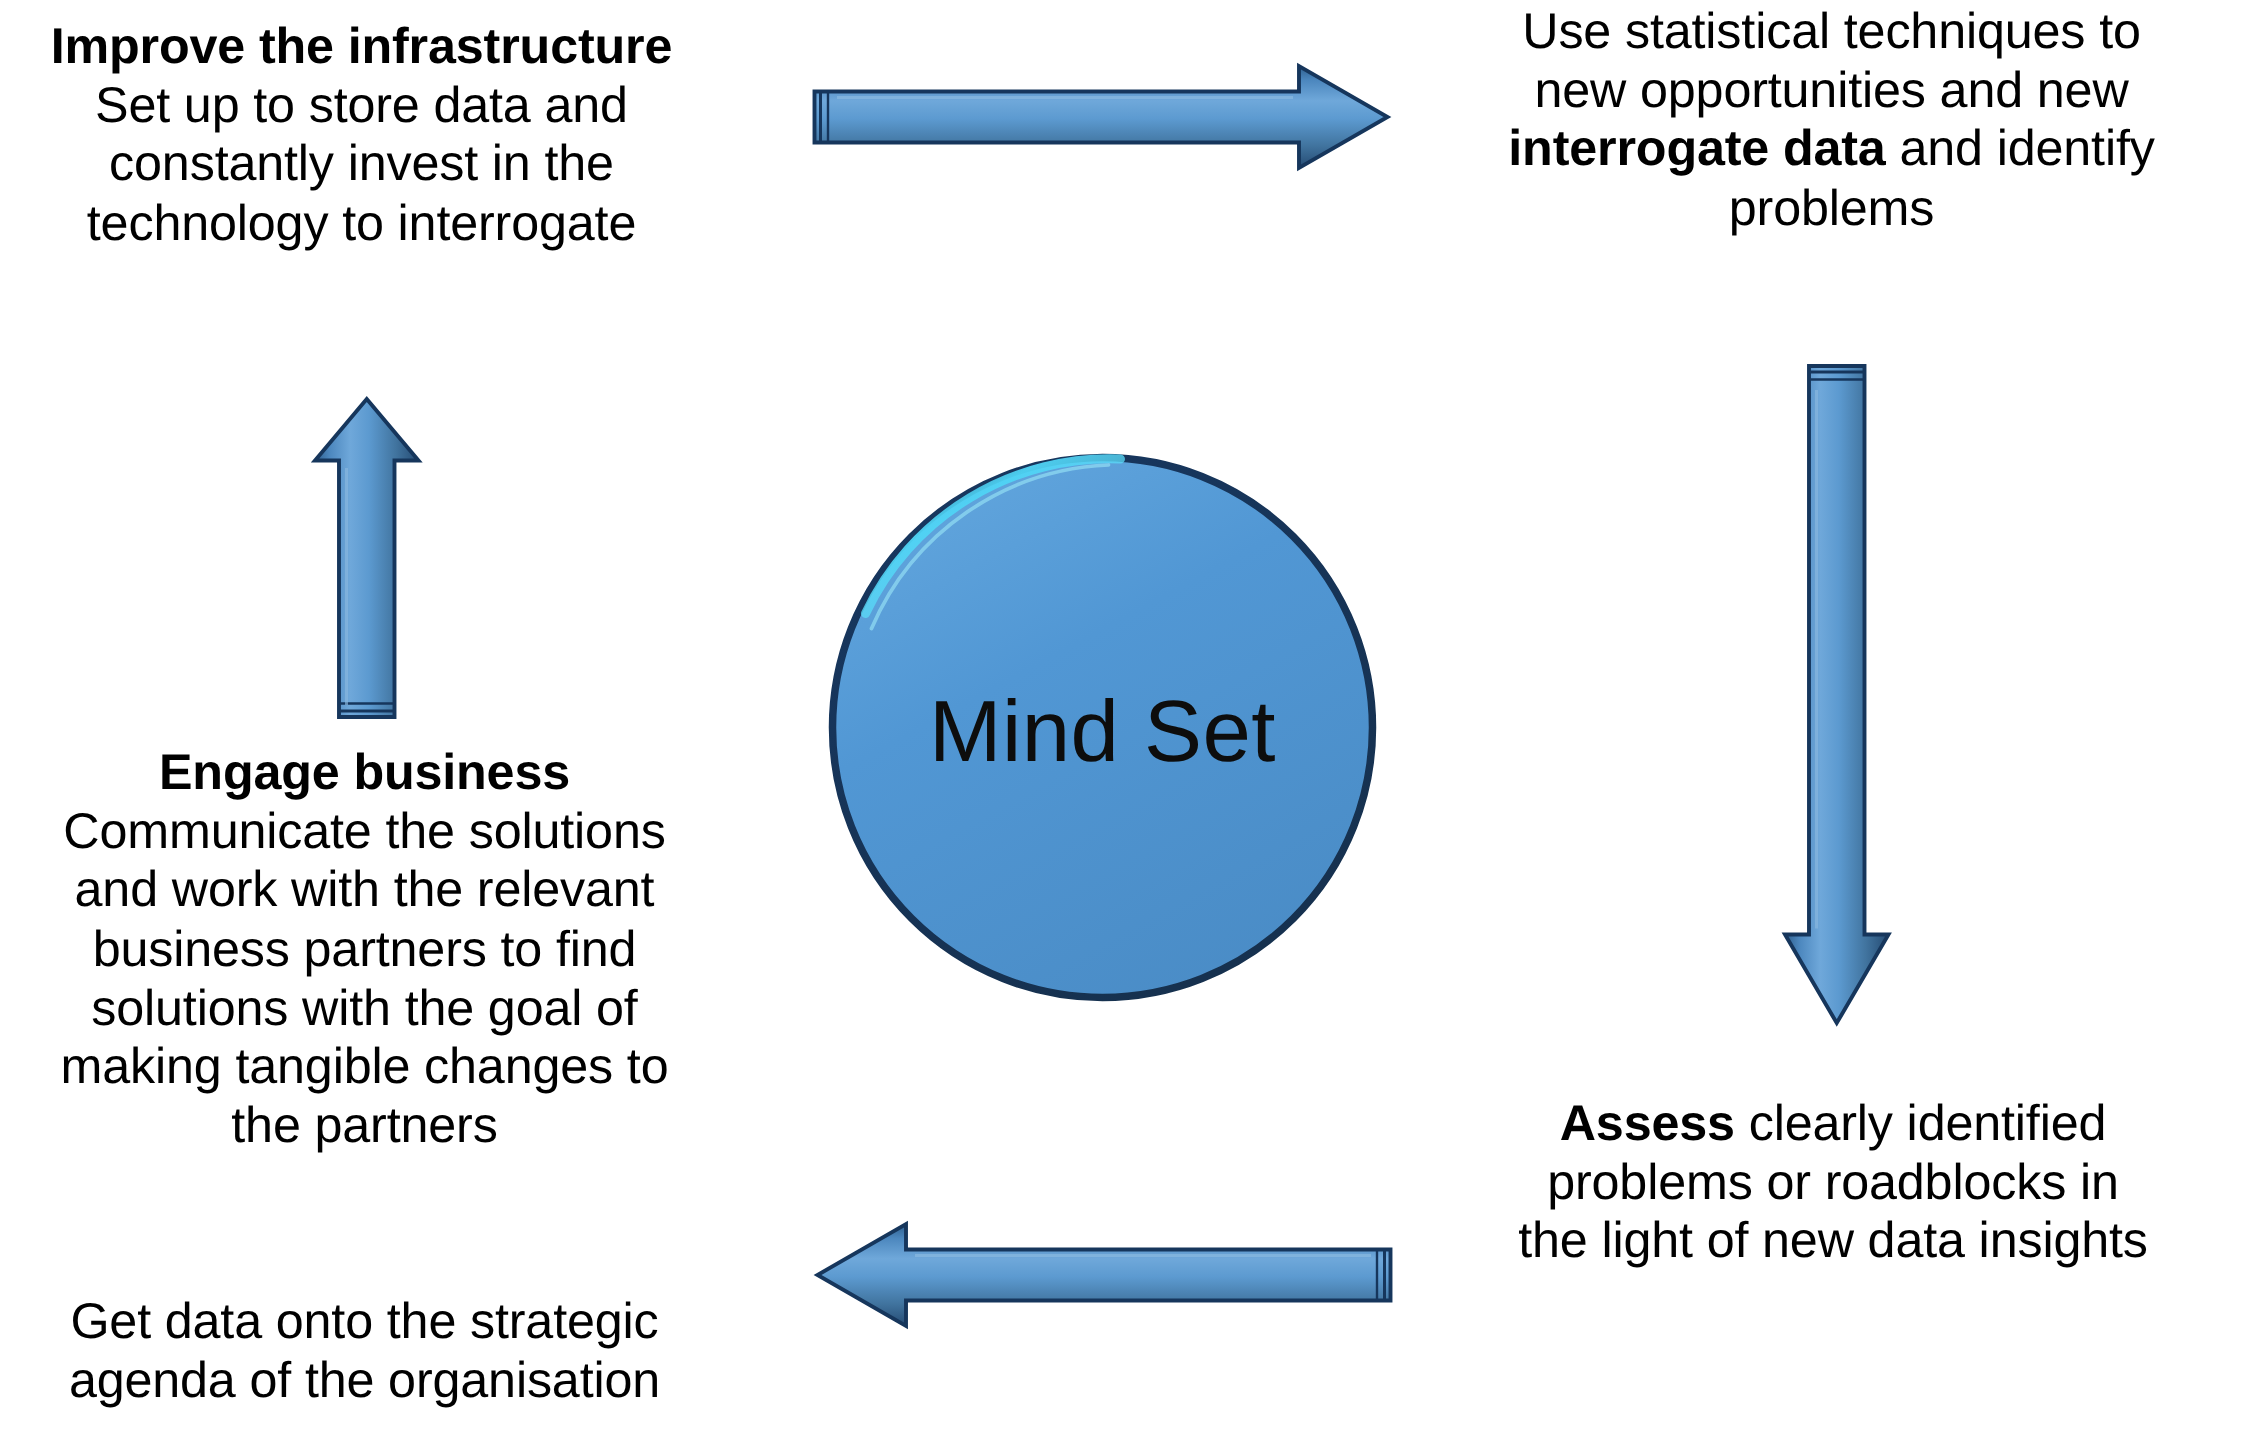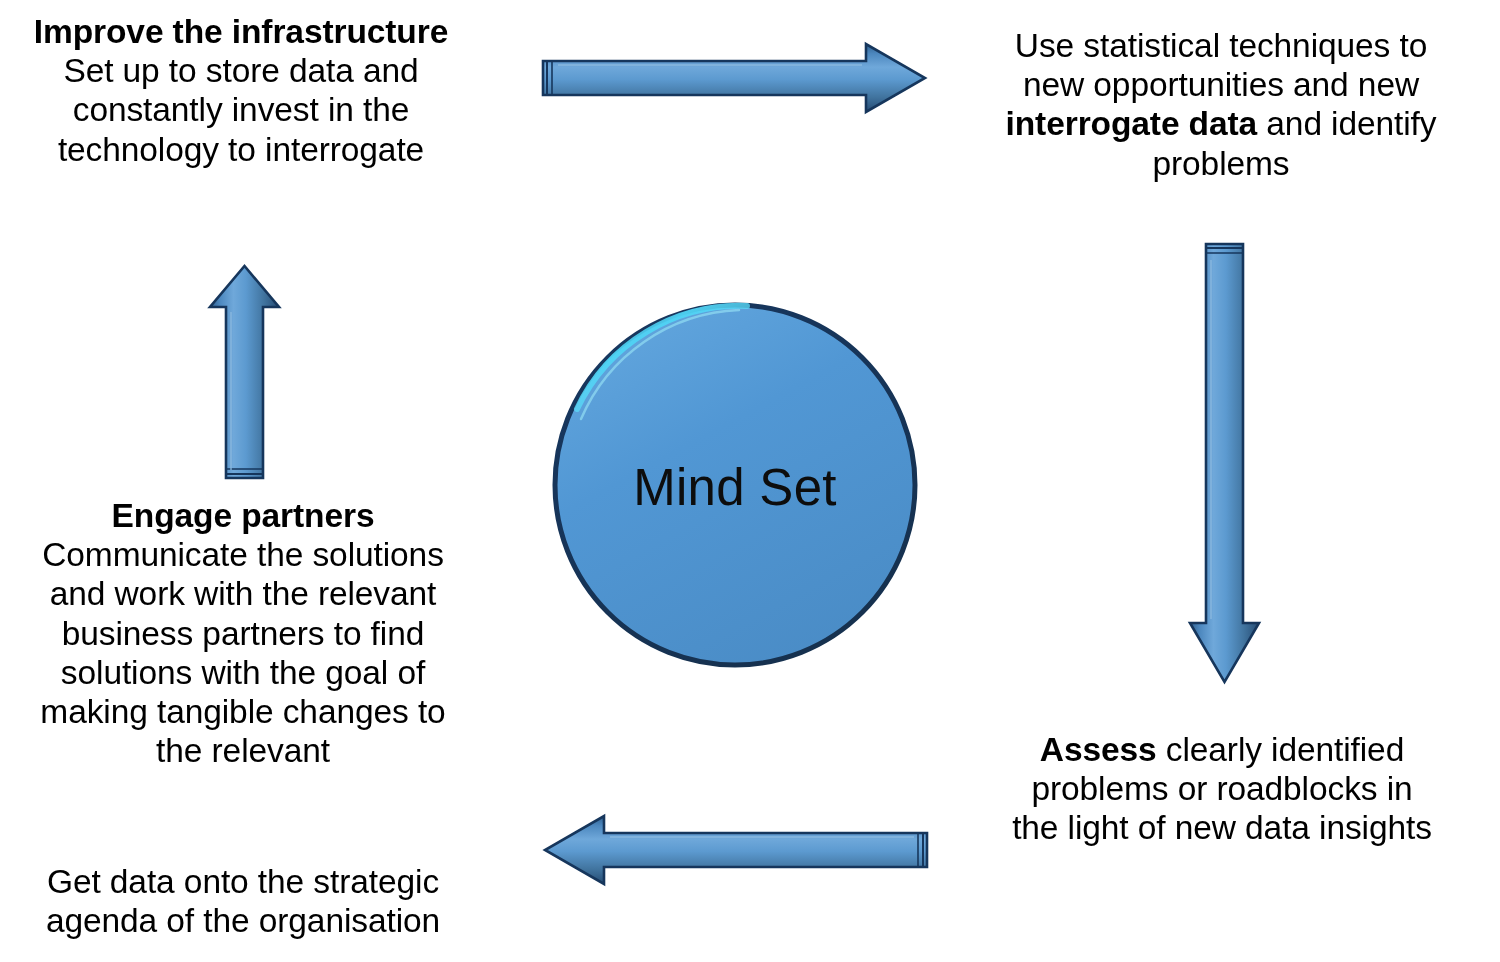--- a/index.html
+++ b/index.html
@@ -26,42 +26,42 @@
     font-weight: 400;
     letter-spacing: -0.1px;
   }
   .txt b, .txt .bold {
     font-weight: 700;
   }
   .blockline { display: block; }
 
   
   #block-improve   { left: 6px;   top: 12px;  width: 470px; }
-  #block-interrogate { left: 986px; top: 26px;  width: 470px; }
+  #block-interrogate { left: 986px; top: 2px;  width: 470px; }
   #block-engage    { left: 0px;   top: 496px; width: 486px; }
   #block-strategic { left: 0px;   top: 862px; width: 486px; }
   #block-assess    { left: 982px; top: 730px; width: 480px; }
 
   
   #mindset-circle {
     position: absolute;
     left: 551px;
     top: 301px;
     width: 368px;
     height: 368px;
   }
   #mindset-circle .circle-label {
     position: absolute;
     left: 0; top: 0;
     width: 100%;
     height: 100%;
     display: flex;
     align-items: center;
     justify-content: center;
-    font-size: 51px;
+    font-size: 58px;
     color: #0d0d0d;
     letter-spacing: 0.3px;
     padding-top: 4px;
     box-sizing: border-box;
   }
 
   
   .arrow-svg { position: absolute; display: block; }
   #arrow-top    { left: 536px; top: 34px; }
   #arrow-right  { left: 1180px; top: 236px; }
@@ -81,27 +81,27 @@
   </div>
 
   <div class="txt" id="block-interrogate">
     <span class="blockline">Use statistical techniques to</span>
     <span class="blockline">new opportunities and new</span>
     <span class="blockline"><b>interrogate data</b><span> and identify</span></span>
     <span class="blockline">problems</span>
   </div>
 
   <div class="txt" id="block-engage">
-    <span class="blockline bold">Engage partners</span>
+    <span class="blockline bold">Engage business</span>
     <span class="blockline">Communicate the solutions</span>
     <span class="blockline">and work with the relevant</span>
     <span class="blockline">business partners to find</span>
     <span class="blockline">solutions with the goal of</span>
     <span class="blockline">making tangible changes to</span>
-    <span class="blockline">the relevant</span>
+    <span class="blockline">the partners</span>
   </div>
 
   <div class="txt" id="block-strategic">
     <span class="blockline">Get data onto the strategic</span>
     <span class="blockline">agenda of the organisation</span>
   </div>
 
   <div class="txt" id="block-assess">
     <span class="blockline"><b>Assess</b><span> clearly identified</span></span>
     <span class="blockline">problems or roadblocks in</span>

